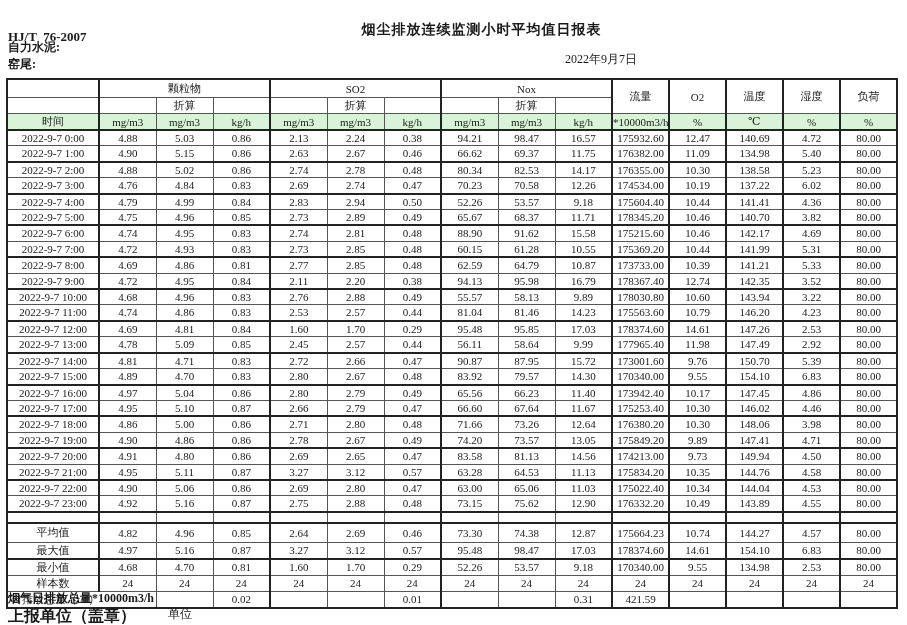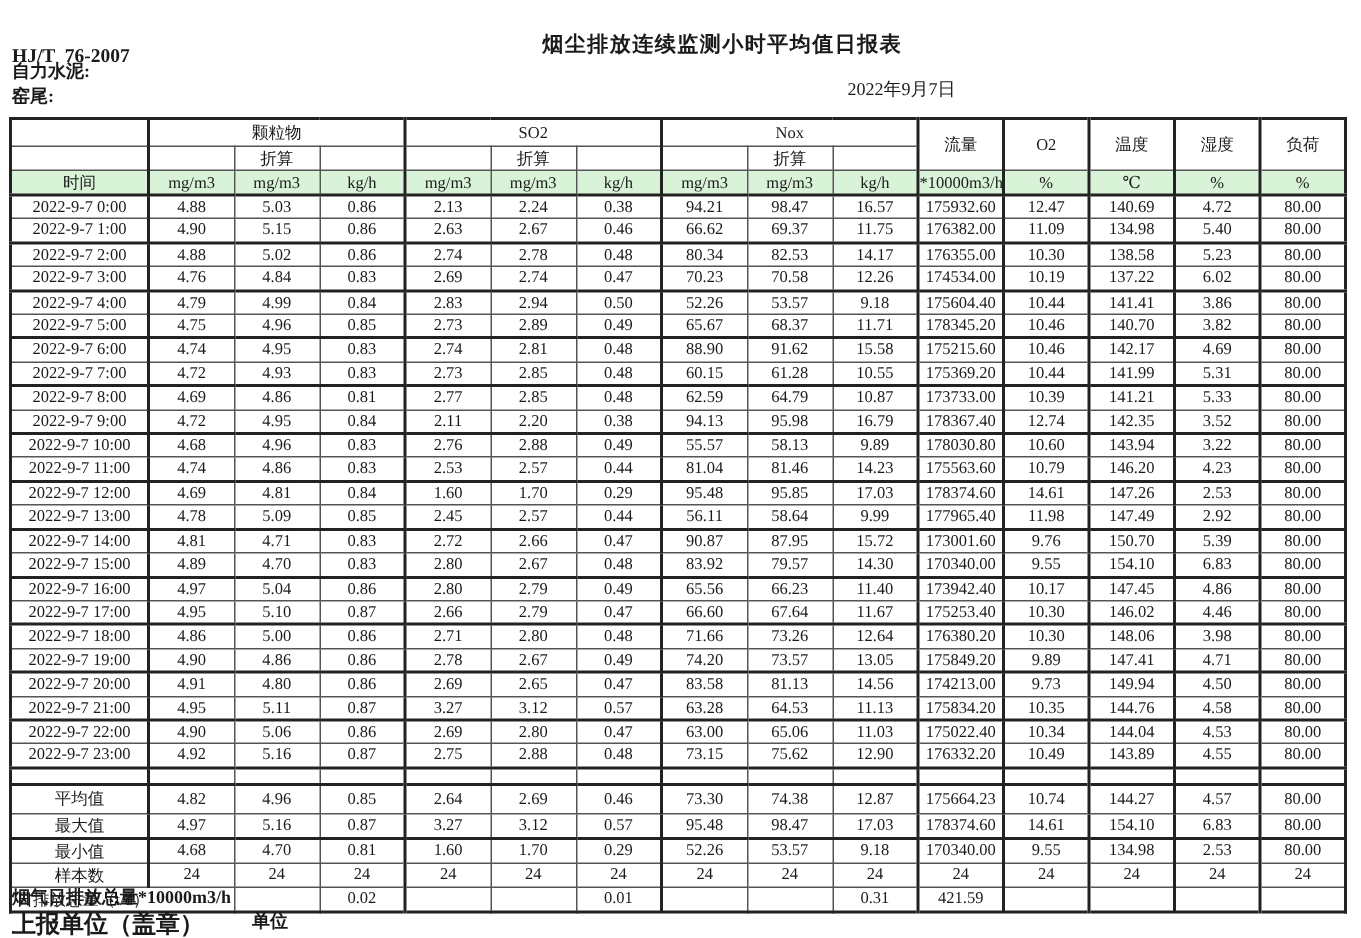--- a/index.html
+++ b/index.html
@@ -22,21 +22,21 @@
   .hr td{border-bottom:2px solid #222;}
   .blank td{height:9px;}
   .avg td{height:18px;border-top:2px solid #222;}
   .max td{height:14px;border-bottom:2px solid #222;}
   .sum td{height:14px;text-align:center;}
   .total td{height:13px;}
   .label-cell{text-align:center;}
   .total .label-cell{text-align:left;padding-left:3px;}
   .f1{position:absolute;left:8px;top:590px;font-size:12px;font-weight:bold;}
   .f2{position:absolute;left:8px;top:606px;font-size:16px;font-weight:bold;}
-  .f3{position:absolute;left:168px;top:606px;font-size:12px;font-weight:bold;}
+  .f3{position:absolute;left:168px;top:606px;font-size:12px;font-weight:normal;}
 </style>
 </head>
 <body>
 
 <div class="page">
   <div class="std">HJ/T  76-2007</div>
   <div class="title">烟尘排放连续监测小时平均值日报表</div>
   <div class="company">自力水泥:</div>
   <div class="date">2022年9月7日</div>
   <div class="location">窑尾:</div>
@@ -177,21 +177,21 @@
           <td class="gb">0.84</td>
           <td>2.83</td>
           <td>2.94</td>
           <td class="gb">0.50</td>
           <td>52.26</td>
           <td>53.57</td>
           <td class="gb">9.18</td>
           <td class="gb">175604.40</td>
           <td class="gb">10.44</td>
           <td class="gb">141.41</td>
-          <td class="gb">3.86</td>
+          <td class="gb">4.36</td>
           <td>80.00</td>
         </tr>
         <tr class="data-row hr">
           <td class="gb">2022-9-7 5:00</td>
           <td>4.75</td>
           <td>4.96</td>
           <td class="gb">0.85</td>
           <td>2.73</td>
           <td>2.89</td>
           <td class="gb">0.49</td>

